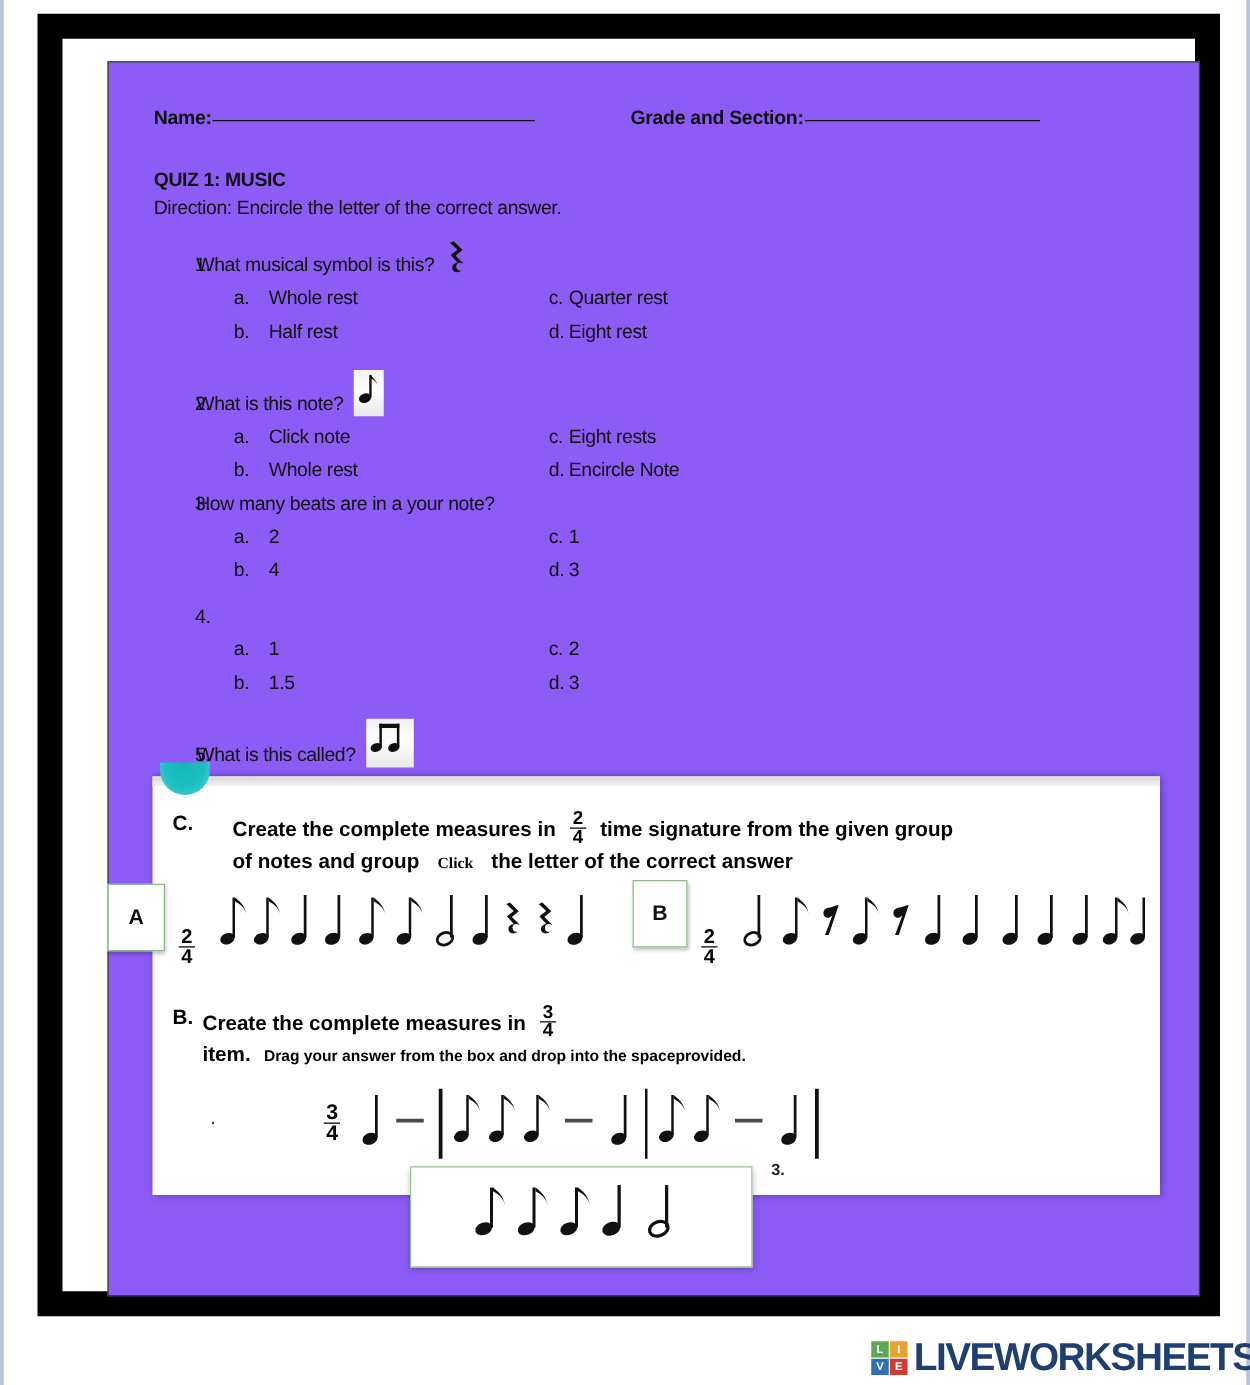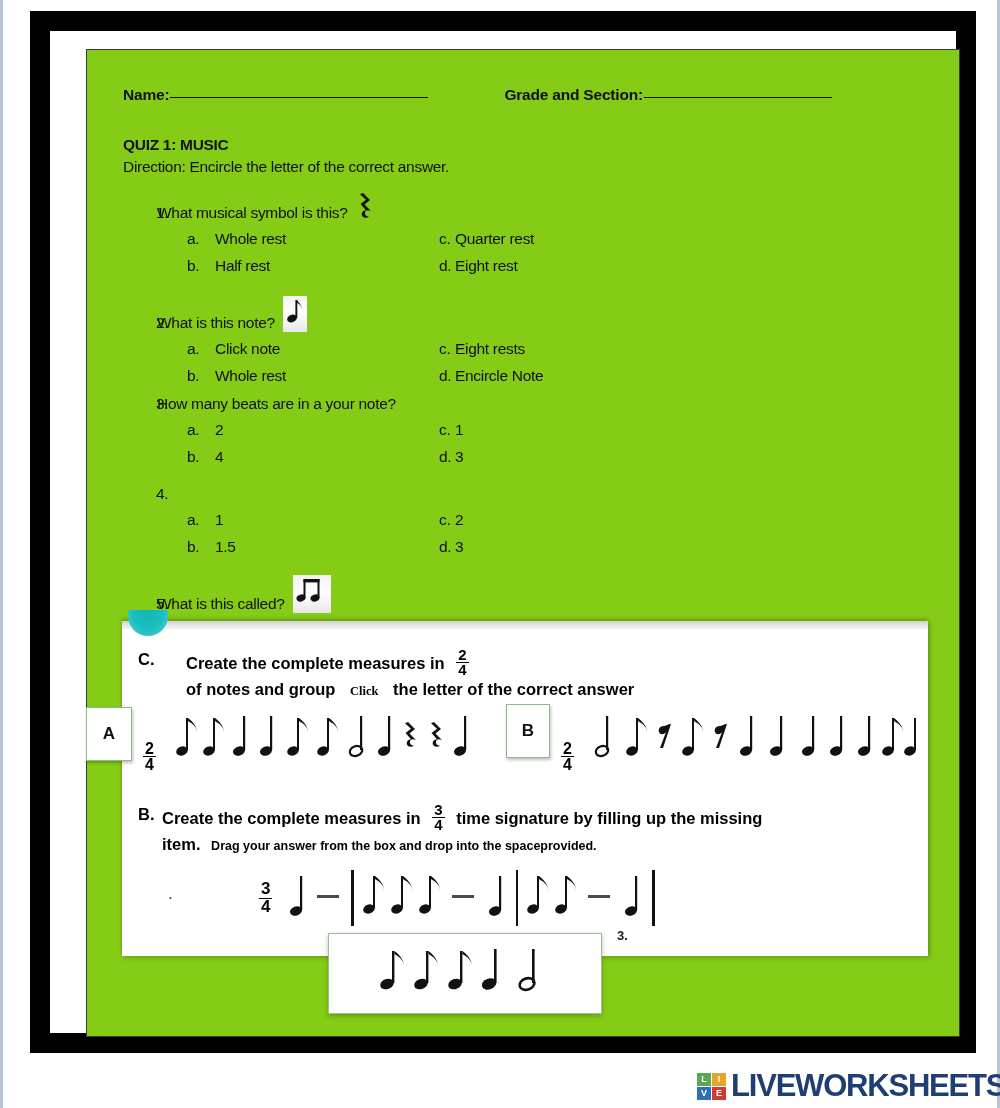--- a/index.html
+++ b/index.html
@@ -36,21 +36,21 @@
     position: absolute;
     left: 20px; top: 20px;
     right: 20px; bottom: 20px;
     background: #ffffff;
     box-sizing: border-box;
   }
   #sheet {
     position: absolute;
     left: 36px; top: 18px;
     width: 874px; height: 988px;
-    background: #84cc16;
+    background: #8b5cf6;
     box-sizing: border-box;
     border: 1px solid #3a3a3a;
     overflow: hidden;
   }
 
   
   .ws {
     position: absolute;
     left: 0; top: 0;
     width: 874px;
@@ -435,20 +435,21 @@
 
     <div class="sec" style="left:16px; top:28px; width:780px;">
       <div style="display:flex; align-items:flex-start;">
         <span class="sec-letter" style="width:48px; flex:none;">C.</span>
         <span class="sec-body" style="flex:1;">
           <span>Create  the  complete  measures  in</span>
           <span class="timesig inline-ts">
             <span class="top">2</span>
             <span class="bot">4</span>
           </span>
+          <span>time signature from the given group</span>
           <br>
           <span>of notes and group</span>
           <span class="small-inline" style="margin:0 10px;font-family:Liberation Serif, serif;">Click</span>
           <span>the letter of the correct answer</span>
         </span>
       </div>
     </div>
 
     <div class="answer-box" style="left:-36px; top:85px; width:44px; height:52px;">
       <span>A</span>
@@ -552,21 +553,20 @@
 
     <div class="sec" style="left:16px; top:183px; width:780px;">
       <div style="display:flex; align-items:flex-start;">
         <span class="sec-letter" style="width:24px; flex:none;">B.</span>
         <span class="sec-body" style="flex:1;">
           <span>Create  the  complete  measures  in</span>
           <span class="timesig inline-ts">
             <span class="top">3</span>
             <span class="bot">4</span>
           </span>
-          <span>time signature by filling up the missing</span>
           <br>
           <span>item.</span>
           <span class="small-inline" style="margin-left:6px;">Drag your answer from the box and drop into the spaceprovided.</span>
         </span>
       </div>
     </div>
 
     <span class="dot-mark" style="left:46px; top:262px;">.</span>
     <div class="note-row" style="left:130px; top:246px; align-items:center;">
       <span class="timesig" style="font-size:17px; margin-right:6px;">

